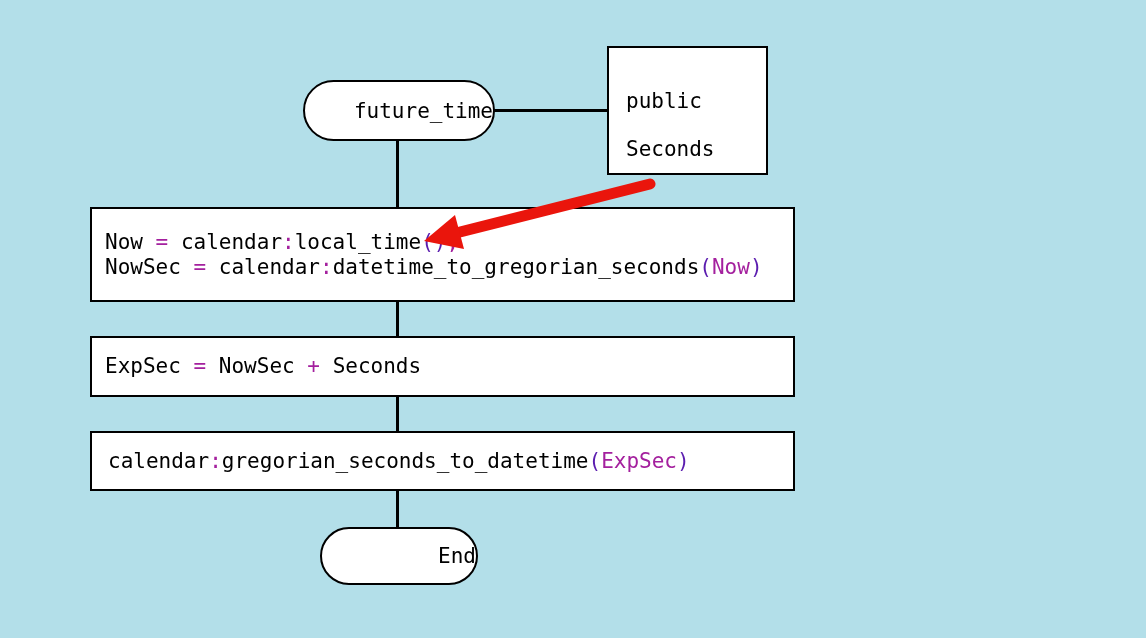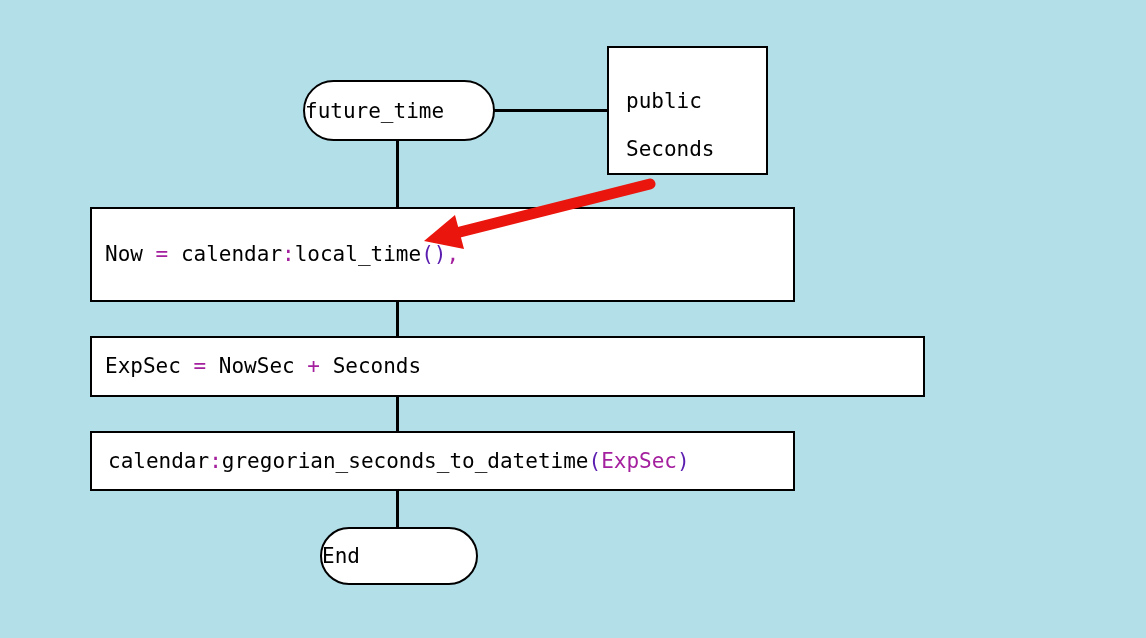--- a/index.html
+++ b/index.html
@@ -12,21 +12,21 @@
   .canvas { position: relative; width: 1146px; height: 638px; overflow: hidden; }
 
   .node {
     position: absolute;
     background: #ffffff;
     border: 2.5px solid #000;
     box-sizing: border-box;
   }
   .pill {
     border-radius: 31px;
-    display: flex; align-items: center; justify-content: flex-start;
+    display: flex; align-items: center; justify-content: flex-end;
     font-size: 21px;
   }
   .procbox {
     display: flex; flex-direction: column; justify-content: center;
     padding-left: 13px;
     font-size: 21px;
     margin-left: 44px;
   }
   .code-line { line-height: 25px; white-space: pre; }
 
@@ -36,21 +36,21 @@
     font-size: 21px; line-height: 48px;
   }
 
   .connector { position: absolute; background: #000; }
   .v { width: 3px; }
   .h { height: 3px; }
 
   #start-node   { left: 303px; top: 80px;  width: 192px; height: 61px; }
   #params-box   { left: 607px; top: 46px;  width: 161px; height: 129px; }
   #step1-box    { left: 46px;  top: 207px; width: 705px; height: 95px; }
-  #step2-box    { left: 46px;  top: 336px; width: 835px; height: 61px; }
+  #step2-box    { left: 46px;  top: 336px; width: 705px; height: 61px; }
   #step3-box    { left: 46px;  top: 431px; width: 705px; height: 60px; padding-left: 16px; }
   #end-node     { left: 320px; top: 527px; width: 158px; height: 58px; }
 
   #conn-start-params { left: 493px; top: 109px; width: 115px; }
   #conn-start-step1  { left: 396px; top: 139px; height: 69px; }
   #conn-step1-step2  { left: 396px; top: 300px; height: 38px; }
   #conn-step2-step3  { left: 396px; top: 395px; height: 38px; }
   #conn-step3-end    { left: 396px; top: 489px; height: 40px; }
 
   .arrow-overlay {
@@ -73,20 +73,21 @@
     <span>future_time</span>
   </div>
 
   <div class="node params" id="params-box">
     <div>public</div>
     <div>Seconds</div>
   </div>
 
   <div class="node procbox" id="step1-box">
     <div class="code-line"><span>Now </span><span style="color: rgb(164, 32, 158);">=</span><span> calendar</span><span style="color: rgb(164, 32, 158);">:</span><span>local_time</span><span style="color: rgb(91, 29, 175);">()</span><span style="color: rgb(164, 32, 158);">,</span></div>
+    <div class="code-line"><span>NowSec </span><span style="color: rgb(164, 32, 158);">=</span><span> calendar</span><span style="color: rgb(164, 32, 158);">:</span><span>datetime_to_gregorian_seconds</span><span style="color: rgb(91, 29, 175);">(</span><span style="color: rgb(164, 32, 158);">Now</span><span style="color: rgb(91, 29, 175);">)</span></div>
   </div>
 
   <div class="node procbox" id="step2-box">
     <div class="code-line"><span>ExpSec </span><span style="color: rgb(164, 32, 158);">=</span><span> NowSec </span><span style="color: rgb(164, 32, 158);">+</span><span> Seconds</span></div>
   </div>
 
   <div class="node procbox" id="step3-box">
     <div class="code-line"><span>calendar</span><span style="color: rgb(164, 32, 158);">:</span><span>gregorian_seconds_to_datetime</span><span style="color: rgb(91, 29, 175);">(</span><span style="color: rgb(164, 32, 158);">ExpSec</span><span style="color: rgb(91, 29, 175);">)</span></div>
   </div>
 

